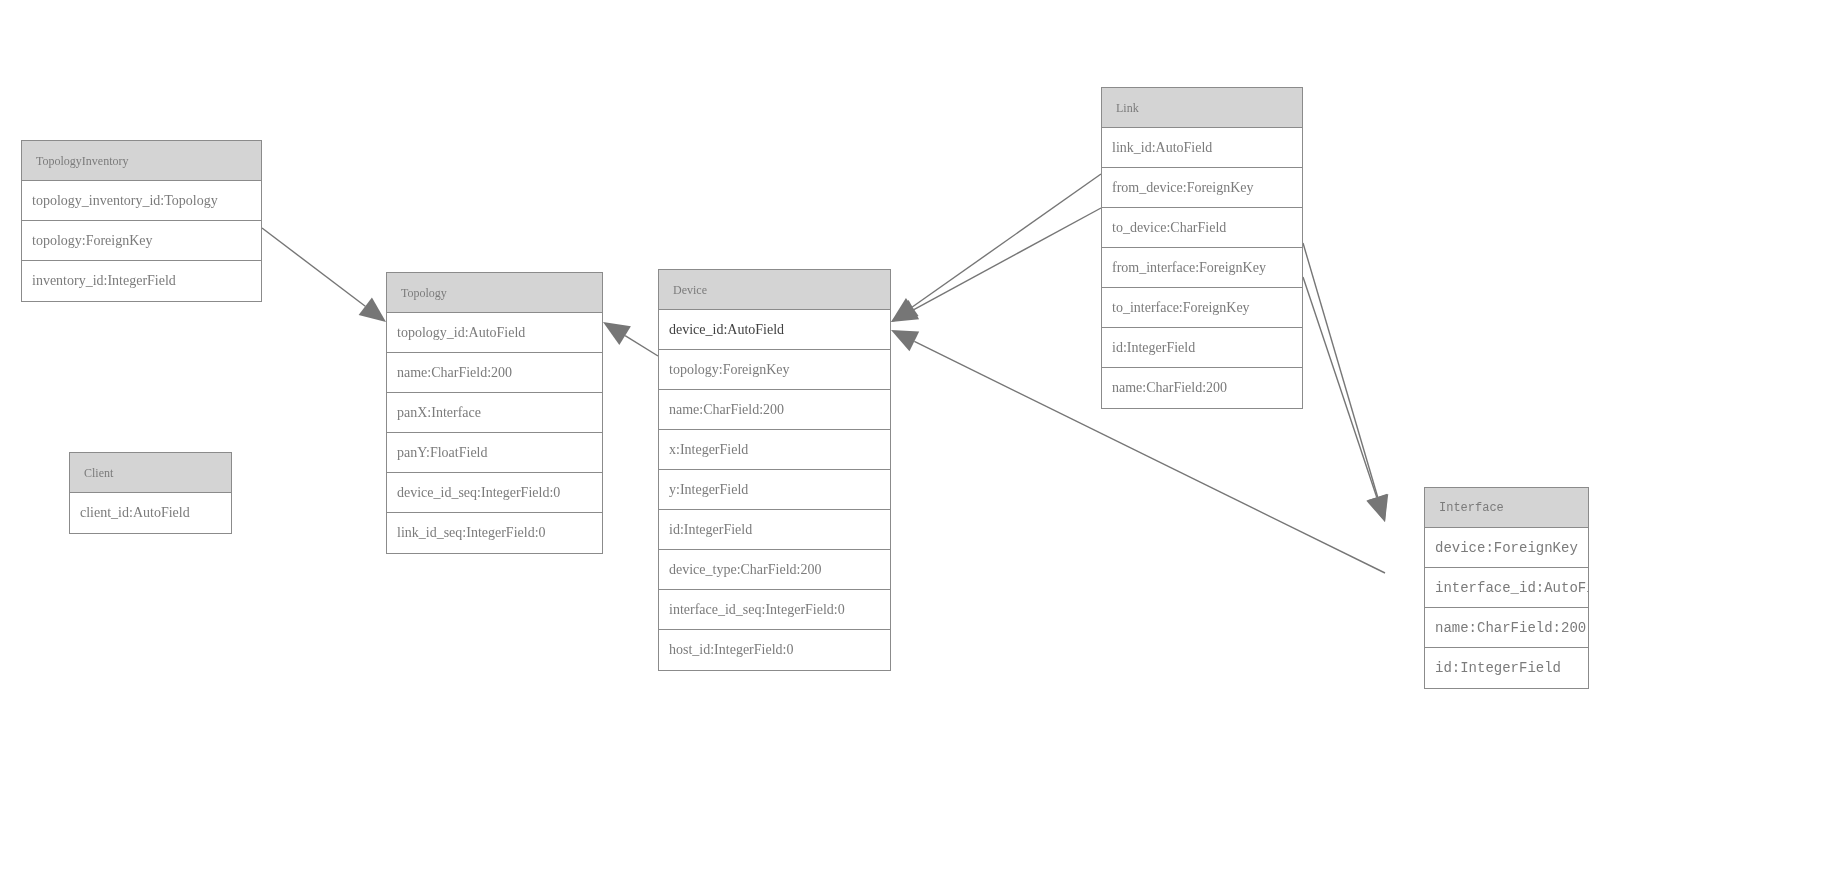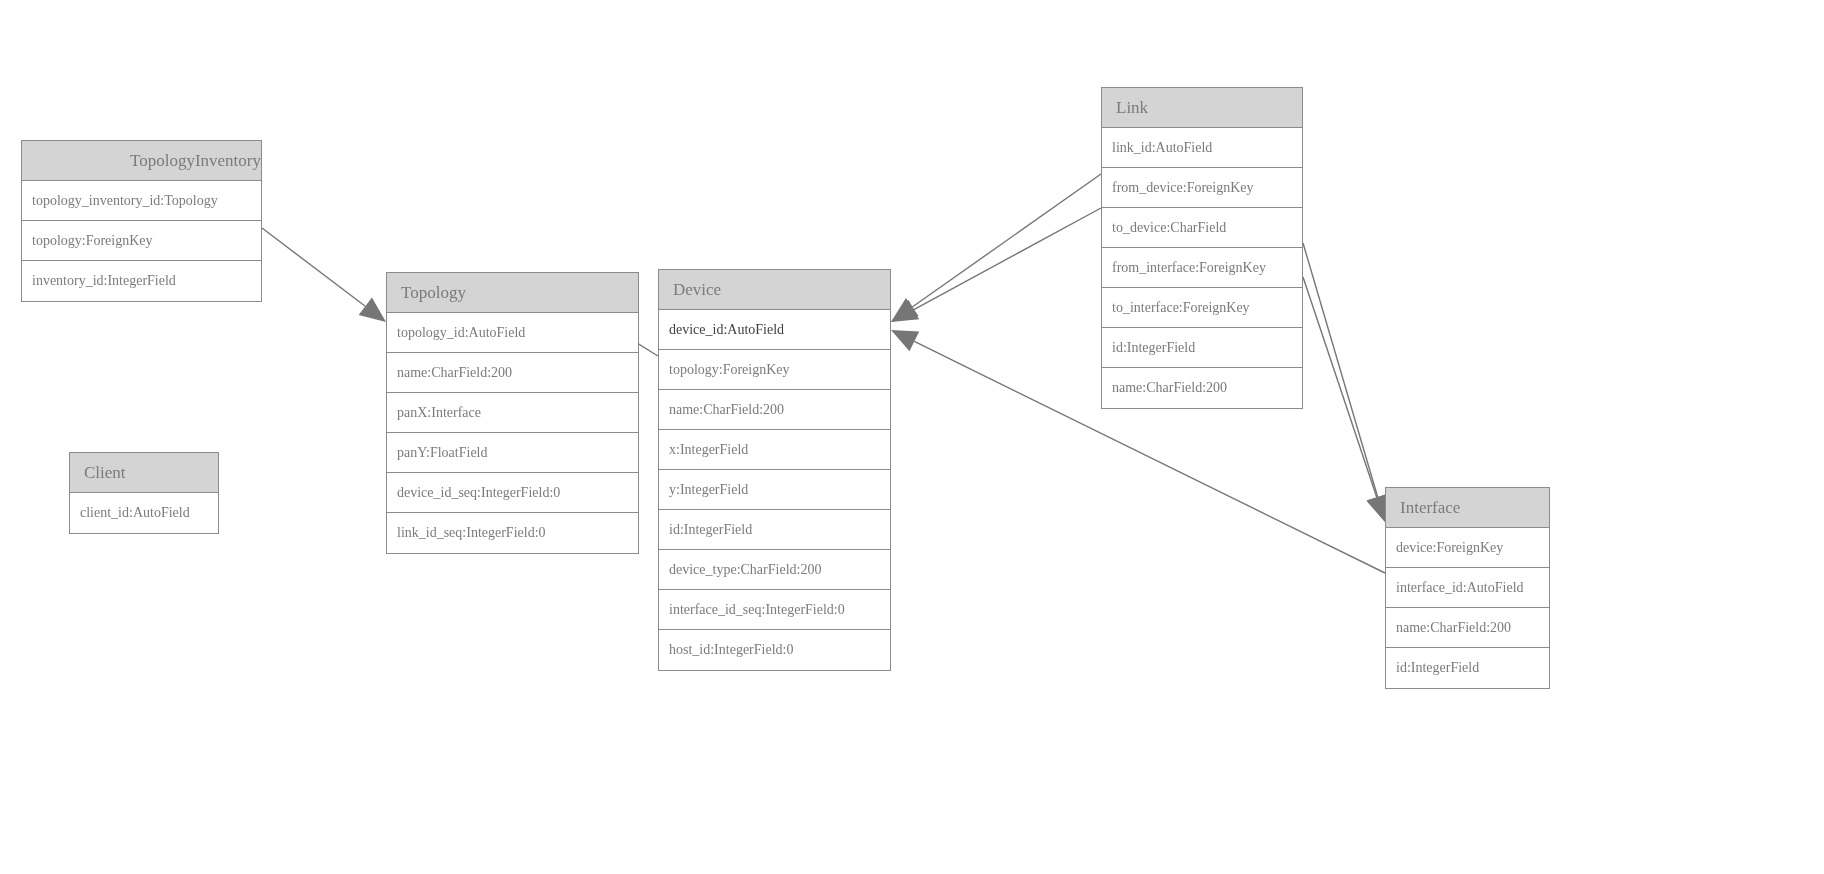--- a/index.html
+++ b/index.html
@@ -29,21 +29,21 @@
     position: absolute;
     z-index: 2;
     background: #ffffff;
     border: 1px solid #8b8b8b;
     box-sizing: border-box;
   }
   .entity-header {
     background: #d4d4d4;
     border-bottom: 1px solid #8b8b8b;
     color: #7b7b7b;
-    font-size: 17px;
+    font-size: 12px;
     line-height: 40px;
     height: 40px;
     padding: 0 0 0 14px;
     box-sizing: border-box;
     white-space: nowrap;
     overflow: hidden;
   }
   .entity-fields {
     display: block;
   }
@@ -93,34 +93,34 @@
         <polygon points="1385,522 1366.3166428010845,500.8355920522748 1387.1791444174414,493.8530404908819" fill="#767676"></polygon>
       </g>
       <g>
         <line x1="1385" y1="573" x2="914.3301792351452" y2="341.4761812836848" stroke="#767676" stroke-width="1.4"></line>
         <polygon points="891,330 919.1854867013196,331.6057208380464 909.4748717689708,351.3466417293232" fill="#767676"></polygon>
       </g>
     </svg>
 
   <div id="entities-layer">
       <div class="entity" style="left: 21px; top: 140px; width: 241px; border-color: rgb(139, 139, 139);">
-        <div class="entity-header" style="background: rgb(212, 212, 212); color: rgb(123, 123, 123); border-bottom-color: rgb(139, 139, 139); text-align: right;">TopologyInventory</div>
+        <div class="entity-header" style="background: rgb(212, 212, 212); color: rgb(123, 123, 123); border-bottom-color: rgb(139, 139, 139);">TopologyInventory</div>
         <div class="entity-fields">
           <div class="entity-field" style="color: rgb(123, 123, 123); border-bottom-color: rgb(139, 139, 139);">topology_inventory_id:Topology</div>
           <div class="entity-field" style="color: rgb(123, 123, 123); border-bottom-color: rgb(139, 139, 139);">topology:ForeignKey</div>
           <div class="entity-field last" style="color: rgb(123, 123, 123); border-bottom-color: rgb(139, 139, 139);">inventory_id:IntegerField</div>
         </div>
       </div>
-      <div class="entity" style="left: 69px; top: 452px; width: 150px; border-color: rgb(139, 139, 139);">
+      <div class="entity" style="left: 69px; top: 452px; width: 163px; border-color: rgb(139, 139, 139);">
         <div class="entity-header" style="background: rgb(212, 212, 212); color: rgb(123, 123, 123); border-bottom-color: rgb(139, 139, 139);">Client</div>
         <div class="entity-fields">
           <div class="entity-field last" style="color: rgb(123, 123, 123); border-bottom-color: rgb(139, 139, 139);">client_id:AutoField</div>
         </div>
       </div>
-      <div class="entity" style="left: 386px; top: 272px; width: 253px; border-color: rgb(139, 139, 139);">
+      <div class="entity" style="left: 386px; top: 272px; width: 217px; border-color: rgb(139, 139, 139);">
         <div class="entity-header" style="background: rgb(212, 212, 212); color: rgb(123, 123, 123); border-bottom-color: rgb(139, 139, 139);">Topology</div>
         <div class="entity-fields">
           <div class="entity-field" style="color: rgb(123, 123, 123); border-bottom-color: rgb(139, 139, 139);">topology_id:AutoField</div>
           <div class="entity-field" style="color: rgb(123, 123, 123); border-bottom-color: rgb(139, 139, 139);">name:CharField:200</div>
           <div class="entity-field" style="color: rgb(123, 123, 123); border-bottom-color: rgb(139, 139, 139);">panX:Interface</div>
           <div class="entity-field" style="color: rgb(123, 123, 123); border-bottom-color: rgb(139, 139, 139);">panY:FloatField</div>
           <div class="entity-field" style="color: rgb(123, 123, 123); border-bottom-color: rgb(139, 139, 139);">device_id_seq:IntegerField:0</div>
           <div class="entity-field last" style="color: rgb(123, 123, 123); border-bottom-color: rgb(139, 139, 139);">link_id_seq:IntegerField:0</div>
         </div>
       </div>
@@ -143,21 +143,21 @@
         <div class="entity-fields">
           <div class="entity-field" style="color: rgb(123, 123, 123); border-bottom-color: rgb(139, 139, 139);">link_id:AutoField</div>
           <div class="entity-field" style="color: rgb(123, 123, 123); border-bottom-color: rgb(139, 139, 139);">from_device:ForeignKey</div>
           <div class="entity-field" style="color: rgb(123, 123, 123); border-bottom-color: rgb(139, 139, 139);">to_device:CharField</div>
           <div class="entity-field" style="color: rgb(123, 123, 123); border-bottom-color: rgb(139, 139, 139);">from_interface:ForeignKey</div>
           <div class="entity-field" style="color: rgb(123, 123, 123); border-bottom-color: rgb(139, 139, 139);">to_interface:ForeignKey</div>
           <div class="entity-field" style="color: rgb(123, 123, 123); border-bottom-color: rgb(139, 139, 139);">id:IntegerField</div>
           <div class="entity-field last" style="color: rgb(123, 123, 123); border-bottom-color: rgb(139, 139, 139);">name:CharField:200</div>
         </div>
       </div>
-      <div class="entity" style="left: 1385px; top: 487px; width: 165px; border-color: rgb(139, 139, 139);">
+      <div class="entity" style="left: 1424px; top: 487px; width: 165px; border-color: rgb(139, 139, 139); font-family: Liberation Mono, monospace;">
         <div class="entity-header" style="background: rgb(212, 212, 212); color: rgb(123, 123, 123); border-bottom-color: rgb(139, 139, 139);">Interface</div>
         <div class="entity-fields">
           <div class="entity-field" style="color: rgb(123, 123, 123); border-bottom-color: rgb(139, 139, 139);">device:ForeignKey</div>
           <div class="entity-field" style="color: rgb(123, 123, 123); border-bottom-color: rgb(139, 139, 139);">interface_id:AutoField</div>
           <div class="entity-field" style="color: rgb(123, 123, 123); border-bottom-color: rgb(139, 139, 139);">name:CharField:200</div>
           <div class="entity-field last" style="color: rgb(123, 123, 123); border-bottom-color: rgb(139, 139, 139);">id:IntegerField</div>
         </div>
       </div>
     </div>
 

